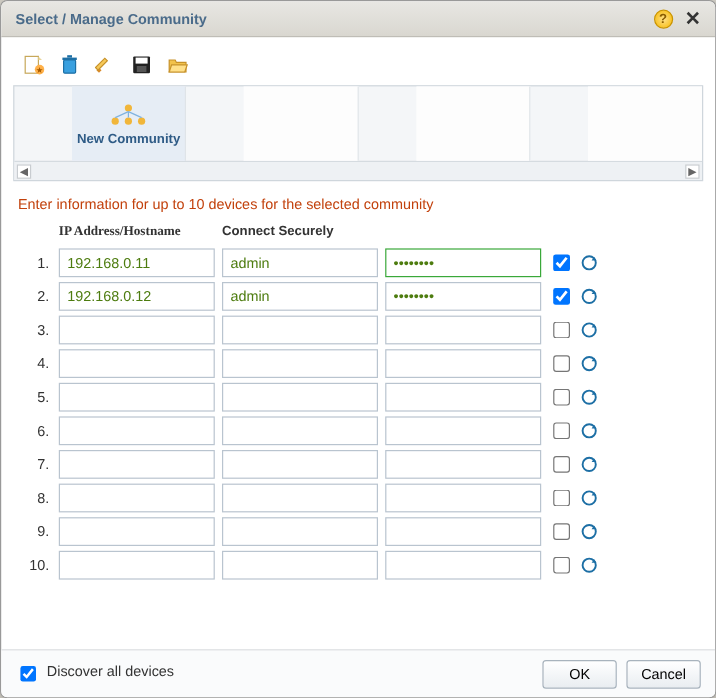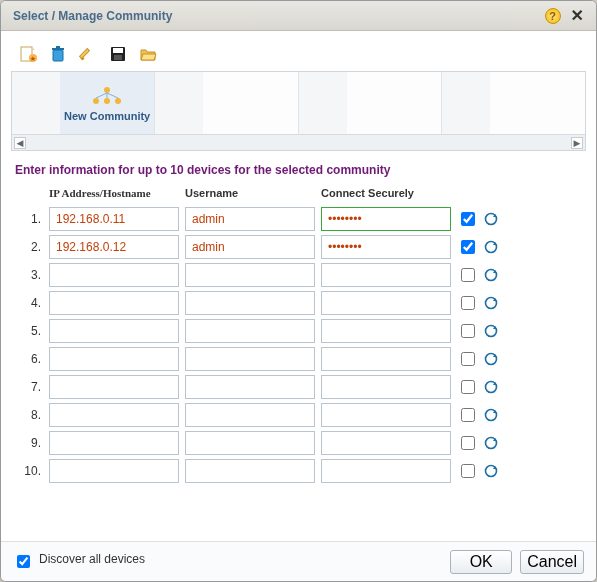--- a/index.html
+++ b/index.html
@@ -103,22 +103,21 @@
     padding:0 2px;
   }
   .scrollstrip .arrow {
     width:12px;height:12px;
     display:flex;align-items:center;justify-content:center;
     font-size:9px;color:#666;cursor:pointer;
     border:1px solid #c8ccd0;background:#fff;
   }
   .prompt {
     padding: 8px 4px 4px 4px;
-    color: #701a75;
-    font-weight: bold;
+    color: #c2410c;
   }
   .grid {
     padding: 2px 4px 0 4px;
   }
   .headers, .row {
     display:grid;
     grid-template-columns: 28px 130px 130px 130px 110px;
     gap: 6px;
     align-items:center;
   }
@@ -131,21 +130,21 @@
   .headers .h-ip { grid-column: 2; font-family: Liberation Serif, serif; }
   .row { margin: 4px 0; }
   .rownum { text-align:right; padding-right:2px; }
   input.cell {
     width: 100%;
     height: 24px;
     border: 1px solid #b9c4cf;
     background:#fff;
     padding: 0 6px;
     font-size: 12px;
-    color:#c2410c;
+    color:#4d7c0f;
   }
   input.cell.highlight { border-color:#3aa83a; }
   .secure {
     display:flex;
     align-items:center;
     gap:6px;
   }
   .secure input[type=checkbox]{
     width:14px;height:14px;
   }
@@ -165,21 +164,21 @@
     padding:0 12px;
   }
   .footer .discover {
     display:flex;align-items:flex-start;gap:6px;flex:1;
   }
   .btn {
     min-width:62px;height:24px;
     border:1px solid #a8b3bd;
     background:linear-gradient(#ffffff,#e9edf1);
     border-radius:3px;
-    font-size:16px;
+    font-size:12px;
     cursor:pointer;
     margin-left:8px;
   }
 </style>
 </head>
 <body>
 
 <div class="dialog">
 
   <div class="titlebar">
@@ -252,21 +251,20 @@
         <span class="arrow">▶</span>
       </div>
     </div>
 
     <div class="prompt">Enter information for up to 10 devices for the selected community</div>
 
     <div class="grid">
       <div class="headers">
         <span></span>
         <span class="h-ip">IP Address/Hostname</span>
-        <span>Username</span>
         <span>Connect Securely</span>
       </div>
       <div id="rows">
           <div class="row">
             <span class="rownum">1.</span>
             <input class="cell" value="192.168.0.11" style="">
             <input class="cell" value="admin" style="">
             <input class="cell highlight" type="password" value="********" style="">
             <span class="secure">
               <input type="checkbox" checked="" style="">

